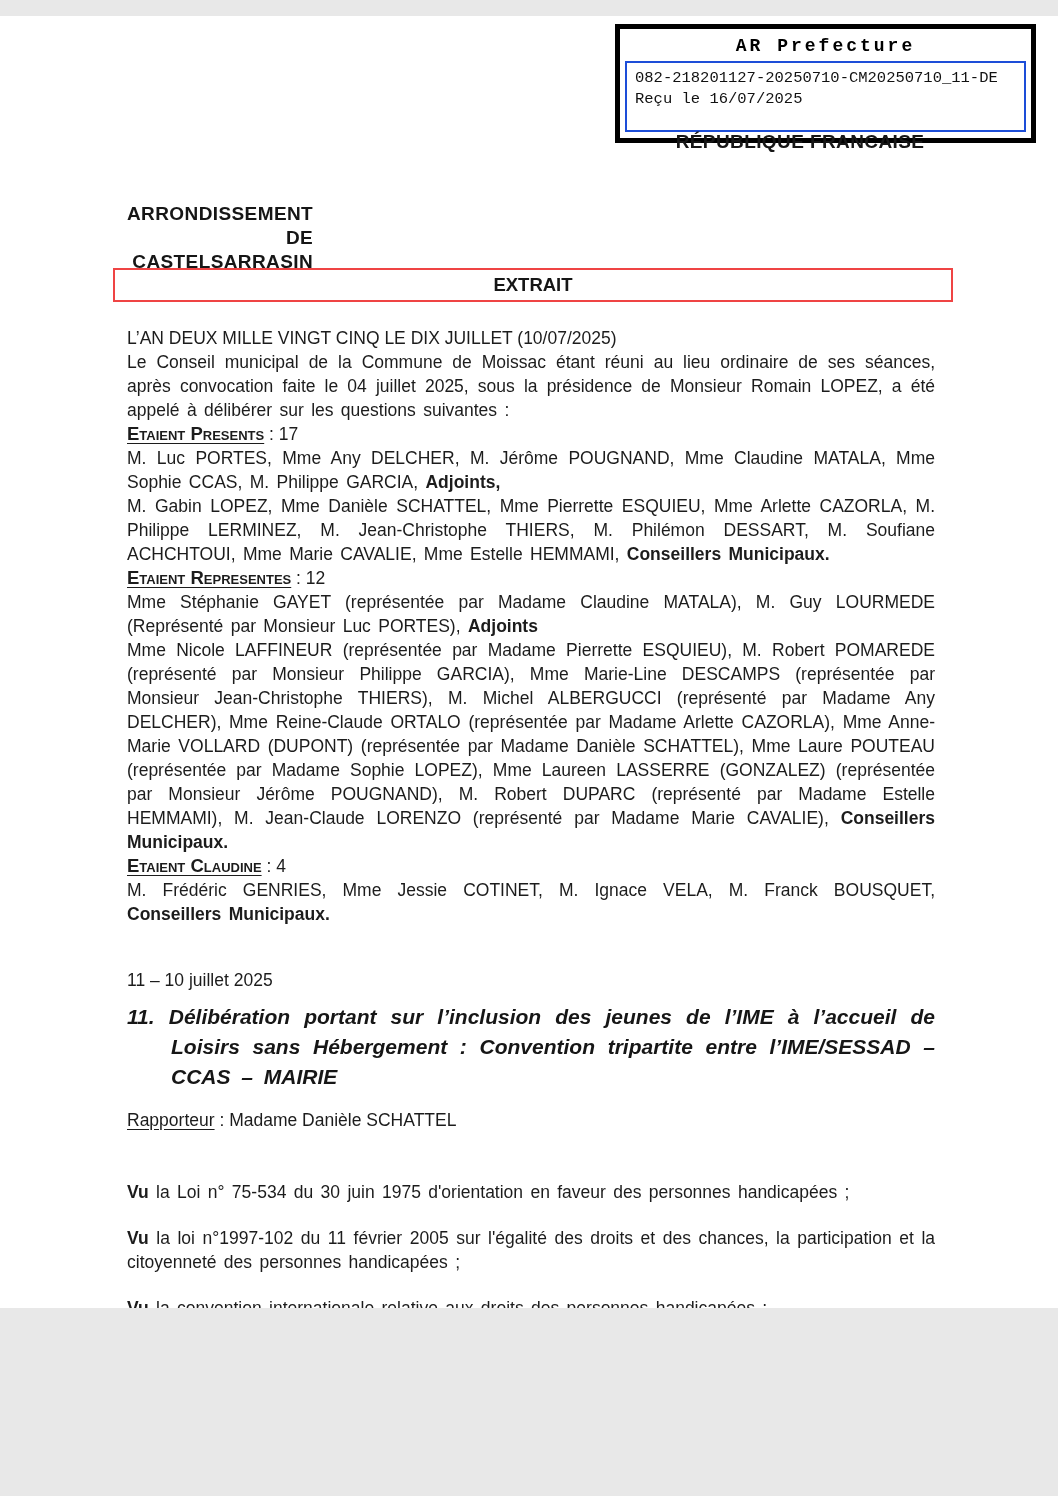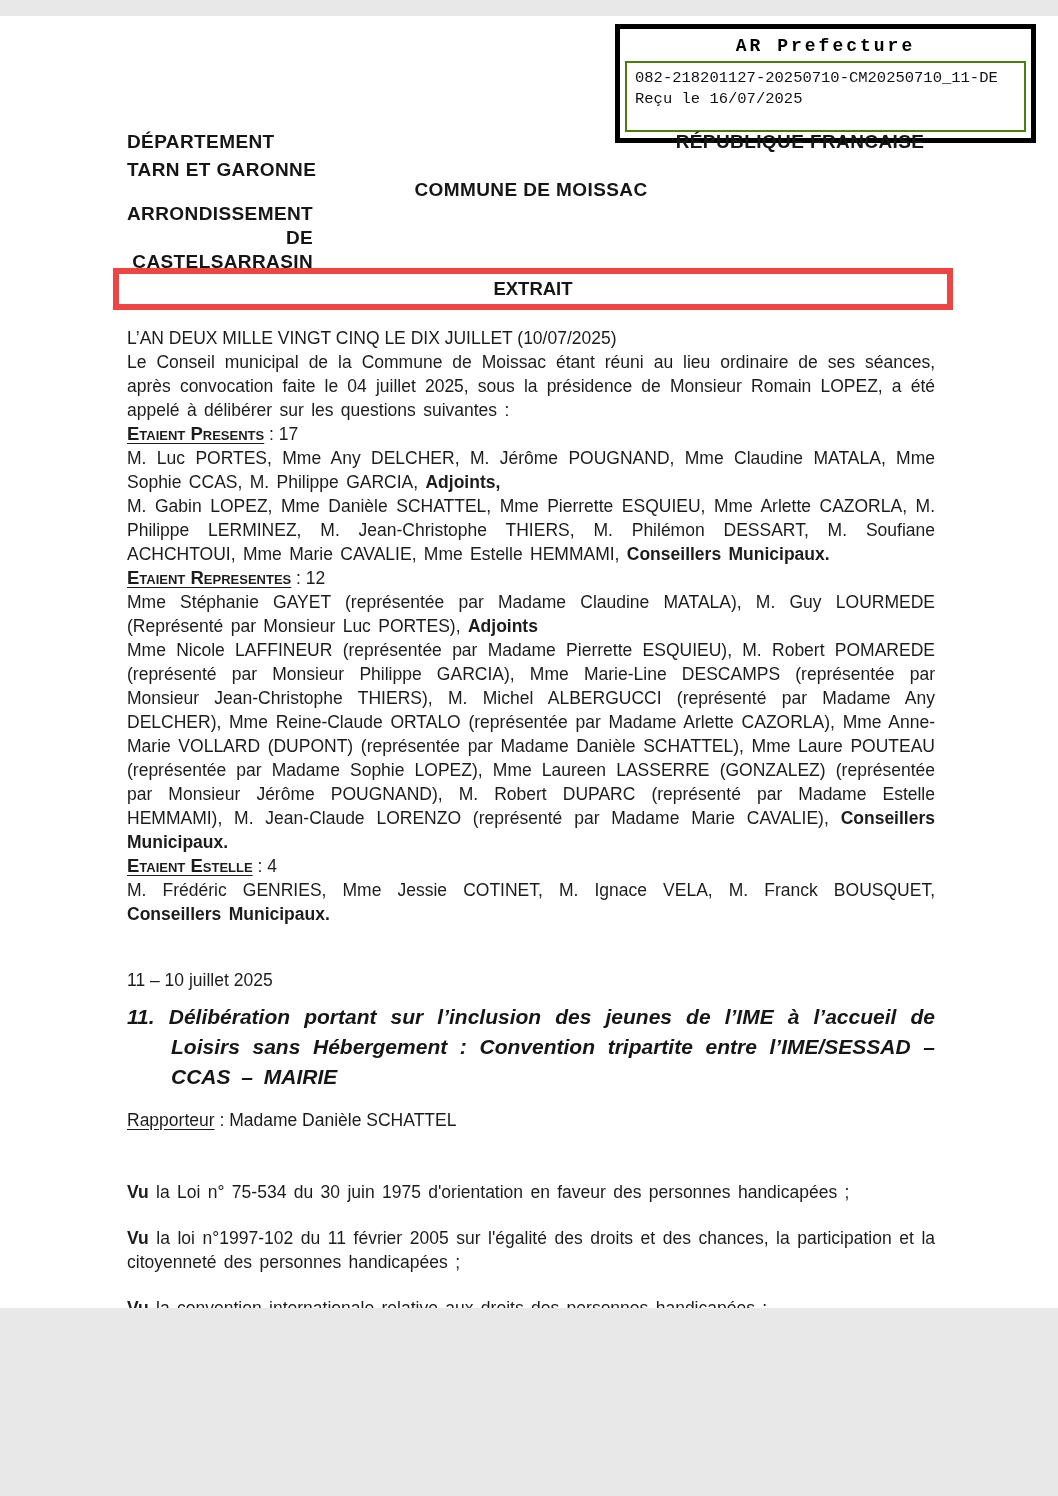--- a/index.html
+++ b/index.html
@@ -17,38 +17,38 @@
   .stamp {
     position:absolute; left:615px; top:8px; width:421px;
     border:5px solid #000; background:#fff; box-sizing:border-box;
   }
   .stamp-title {
     font-family:"Liberation Mono", monospace;
     font-weight:bold; font-size:18px; letter-spacing:3px;
     text-align:center; padding:7px 0 5px 0; color:#000;
   }
   .stamp-inner {
-    border:2px solid #4d7c0f; margin:0 5px 6px 5px;
+    border:2px solid #1d4ed8; margin:0 5px 6px 5px;
     padding:5px 6px 20px 8px;
     font-family:"Liberation Mono", monospace;
     font-size:15.5px; line-height:21px; color:#111;
     white-space:nowrap; overflow:hidden;
   }
 
   
   .hdr { position:absolute; font-weight:bold; color:#161616; letter-spacing:0.4px; }
   .hdr-department { left:127px; top:112px; font-size:19px; line-height:28px; }
   .hdr-republique { left:590px; top:115px; width:420px; text-align:center; font-size:19px; }
   .hdr-commune    { left:127px; top:163px; width:808px; text-align:center; font-size:19px; }
   .hdr-arrond     { left:127px; top:186px; text-align:right; font-size:19px; line-height:24px; }
 
   
   .extract-box {
     position:absolute; left:113px; top:252px; width:840px; box-sizing:border-box;
-    border:6px solid #ef4444; text-align:center;
+    border:2px solid #ef4444; text-align:center;
     font-weight:bold; font-size:18.5px; line-height:25px; color:#161616;
     padding:2px 0 3px 0;
   }
 
   
   .body {
     position:absolute; left:127px; top:310px; width:808px;
     font-size:17.5px; line-height:24px; color:#1c1c1c;
   }
   .body p { margin:0; }
@@ -81,26 +81,21 @@
 <div class="page">
 
   <div class="stamp">
     <div class="stamp-title">AR Prefecture</div>
     <div class="stamp-inner">
       <div>082-218201127-20250710-CM20250710_11-DE</div>
       <div>Reçu le 16/07/2025</div>
     </div>
   </div>
 
-  <div class="hdr hdr-department">
-    <div>DÉPARTEMENT</div>
-    <div>TARN ET GARONNE</div>
-  </div>
   <div class="hdr hdr-republique">RÉPUBLIQUE FRANCAISE</div>
-  <div class="hdr hdr-commune">COMMUNE DE MOISSAC</div>
   <div class="hdr hdr-arrond">
     <div>ARRONDISSEMENT</div>
     <div>DE</div>
     <div>CASTELSARRASIN</div>
   </div>
 
   <div class="extract-box">
     <div>EXTRAIT</div>
   </div>
 
@@ -110,21 +105,21 @@
     <p class="just">Le Conseil municipal de la Commune de Moissac étant réuni au lieu ordinaire de ses séances, après convocation faite le 04 juillet 2025, sous la présidence de Monsieur Romain LOPEZ, a été appelé à délibérer sur les questions suivantes :</p>
 
     <p><span class="att-head-label">Etaient Presents</span><span> : 17</span></p>
     <p class="just"><span>M. Luc PORTES, Mme Any DELCHER, M. Jérôme POUGNAND, Mme Claudine MATALA, Mme Sophie CCAS, M. Philippe GARCIA, </span><span class="b">Adjoints,</span></p>
     <p class="just"><span>M. Gabin LOPEZ, Mme Danièle SCHATTEL, Mme Pierrette ESQUIEU, Mme Arlette CAZORLA, M. Philippe LERMINEZ, M. Jean-Christophe THIERS, M. Philémon DESSART, M. Soufiane ACHCHTOUI, Mme Marie CAVALIE, Mme Estelle HEMMAMI, </span><span class="b">Conseillers Municipaux.</span></p>
 
     <p><span class="att-head-label">Etaient Representes</span><span> : 12</span></p>
     <p class="just"><span>Mme Stéphanie GAYET (représentée par Madame Claudine MATALA), M. Guy LOURMEDE (Représenté par Monsieur Luc PORTES), </span><span class="b">Adjoints</span></p>
     <p class="just"><span>Mme Nicole LAFFINEUR (représentée par Madame Pierrette ESQUIEU), M. Robert POMAREDE (représenté par Monsieur Philippe GARCIA), Mme Marie-Line DESCAMPS (représentée par Monsieur Jean-Christophe THIERS), M. Michel ALBERGUCCI (représenté par Madame Any DELCHER), Mme Reine-Claude ORTALO (représentée par Madame Arlette CAZORLA), Mme Anne-Marie VOLLARD (DUPONT) (représentée par Madame Danièle SCHATTEL), Mme Laure POUTEAU (représentée par Madame Sophie LOPEZ),  Mme Laureen LASSERRE (GONZALEZ) (représentée par Monsieur Jérôme POUGNAND), M. Robert DUPARC (représenté par Madame Estelle HEMMAMI), M. Jean-Claude LORENZO (représenté par Madame Marie CAVALIE), </span><span class="b">Conseillers Municipaux.</span></p>
 
-    <p><span class="att-head-label">Etaient Estelle</span><span> : 4</span></p>
+    <p><span class="att-head-label">Etaient Claudine</span><span> : 4</span></p>
     <p class="just"><span>M. Frédéric GENRIES, Mme Jessie COTINET, M. Ignace VELA, M. Franck BOUSQUET, </span><span class="b">Conseillers Municipaux.</span></p>
 
 
     <p class="item-ref">11 – 10 juillet 2025</p>
 
     <p class="delib-title">11. Délibération portant sur l’inclusion des jeunes de l’IME à l’accueil de Loisirs sans Hébergement : Convention tripartite entre l’IME/SESSAD – CCAS – MAIRIE</p>
 
     <p class="rapporteur"><span class="rapporteur-label">Rapporteur</span><span> : Madame Danièle SCHATTEL</span></p>
 
     <p class="just recital-1"><span class="b">Vu</span><span> la Loi n° 75-534 du 30 juin 1975 d'orientation en faveur des personnes handicapées ;</span></p>

